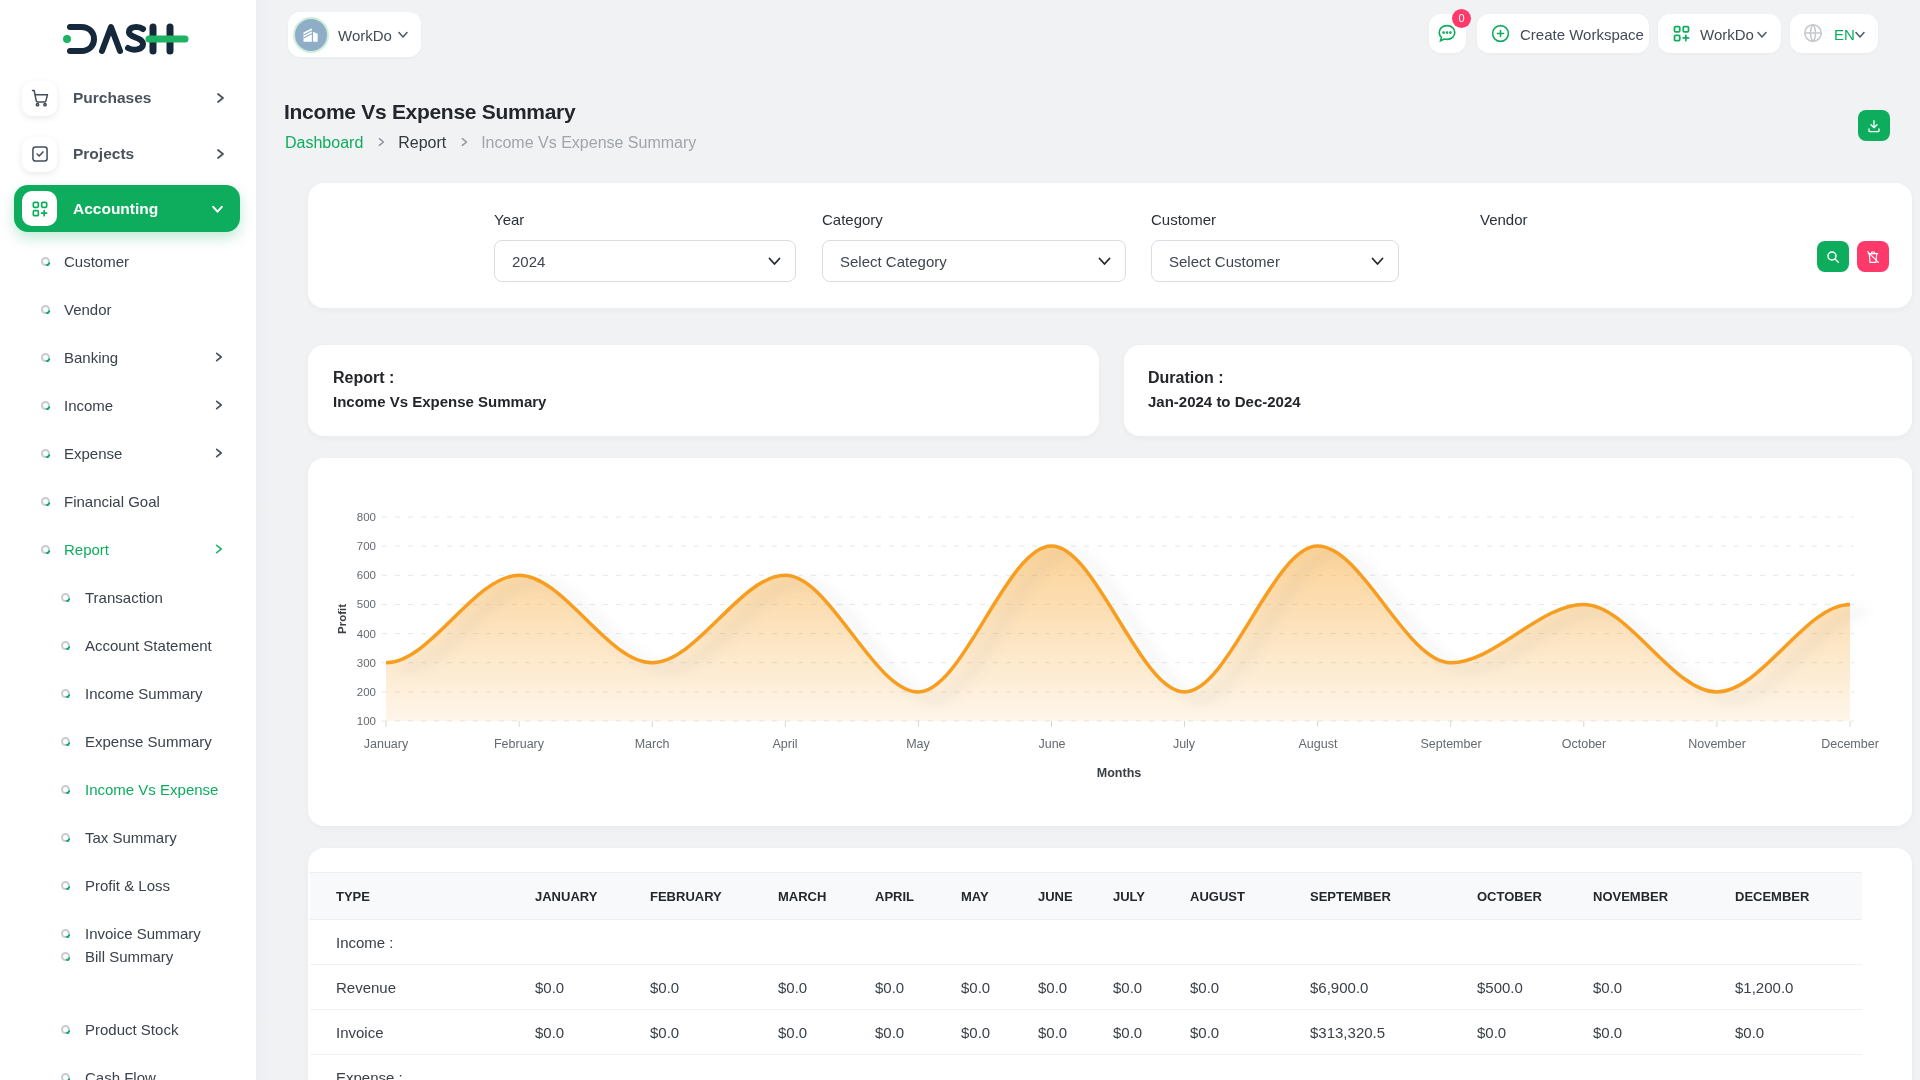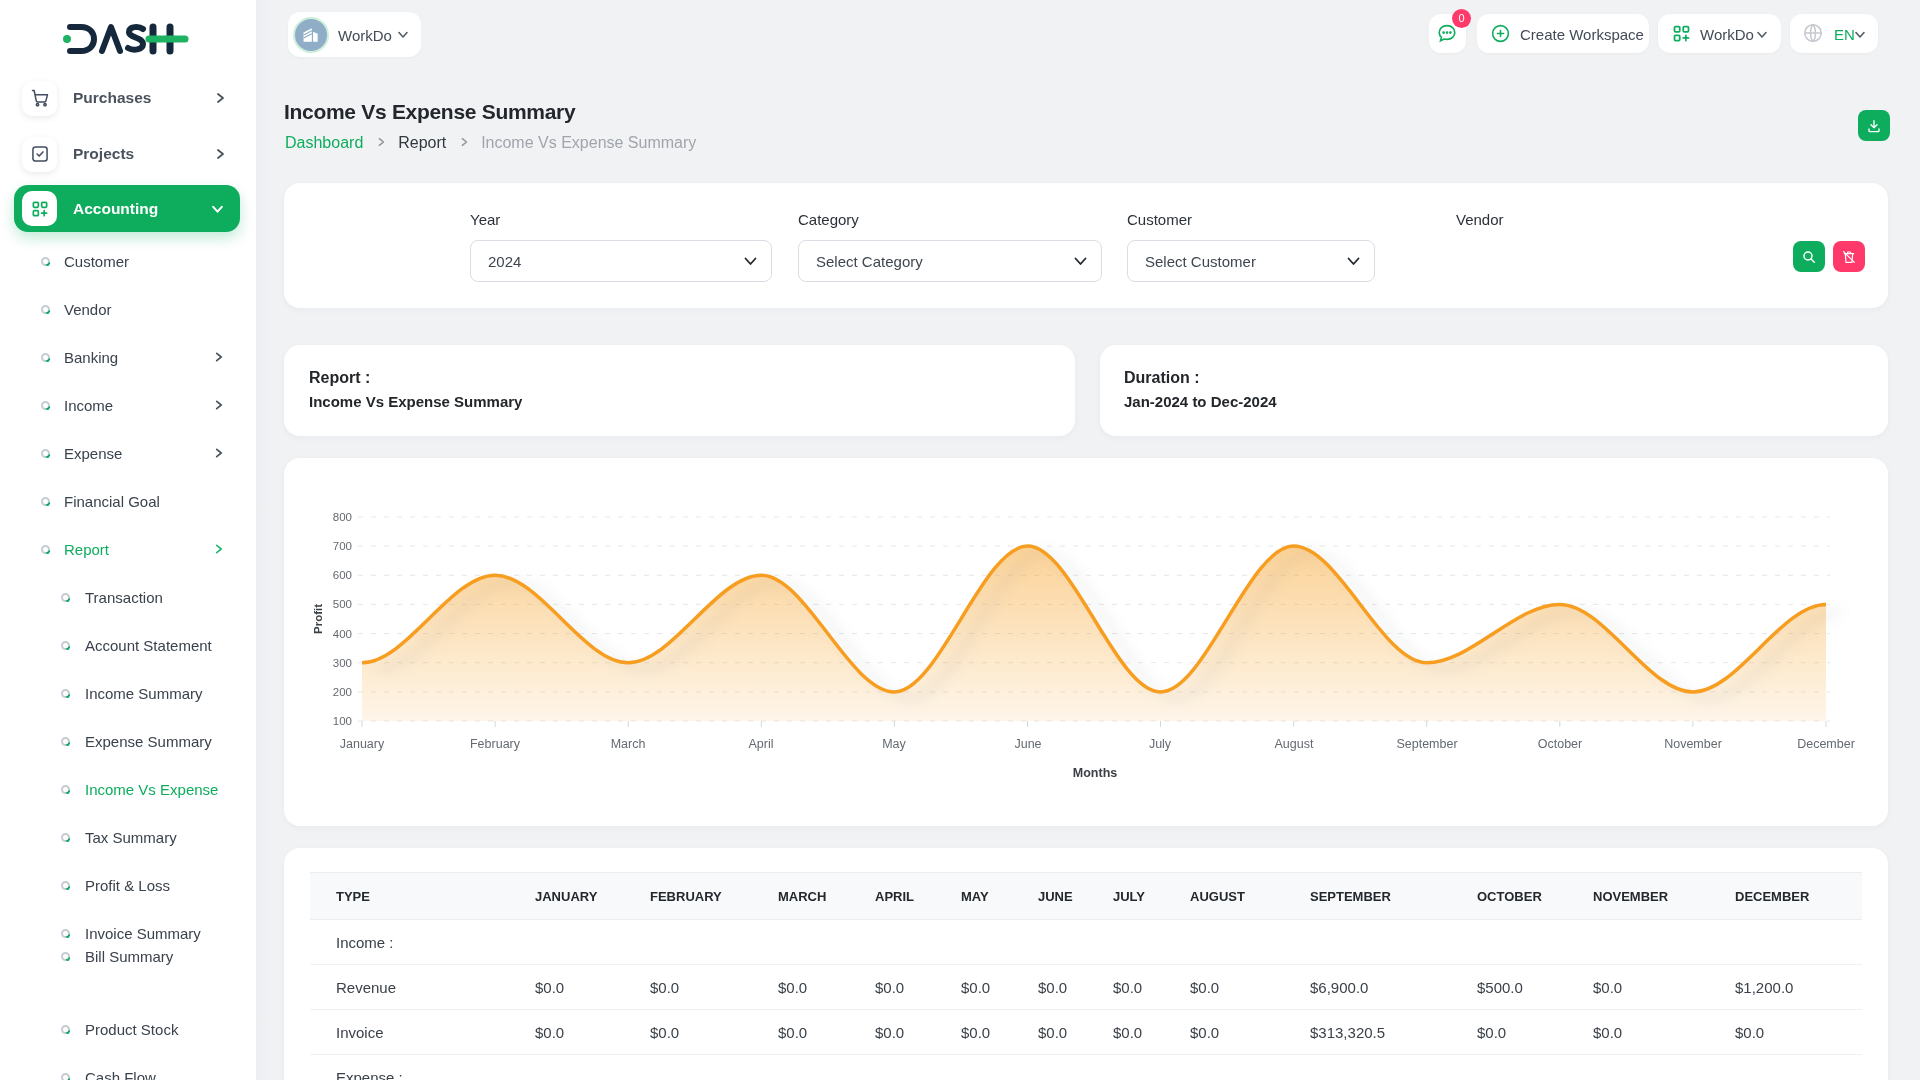--- a/index.html
+++ b/index.html
@@ -30,21 +30,21 @@
 .avatar { position:absolute; left:5px; top:4.5px; width:36px; height:36px; border-radius:50%; background:#8fadc6; border:2px solid #cdeeda; }
 .wpill .wtxt { position:absolute; left:50px; top:50%; transform:translateY(-50%); font-size:15px; color:#434b56; font-weight:400; }
 .hbtn { position:absolute; top:14px; height:39px; background:#fff; border-radius:12px; box-shadow:0 1px 3px rgba(30,40,60,0.04); }
 .badge { position:absolute; top:-5px; right:-5px; min-width:19px; height:19px; border-radius:10px; background:#ff3a6b; color:#fff; font-size:11px; text-align:center; line-height:19px; padding:0 5px; }
 
 .h1 { position:absolute; left:284px; top:100px; font-size:21px; font-weight:700; color:#23272d; letter-spacing:-0.3px; }
 .crumbs { position:absolute; left:285px; top:133px; font-size:16px; }
 .crumbs span { vertical-align:middle; }
 .dl-btn { position:absolute; left:1858px; top:110px; width:32px; height:31px; background:#0ead5e; border-radius:8px; }
 
-.card { position:absolute; background:#fff; border-radius:16px; box-shadow:0 2px 6px rgba(40,50,70,0.04); }
+.card { position:absolute; background:#fff; border-radius:16px; box-shadow:0 2px 6px rgba(40,50,70,0.04);margin-left:24px; }
 .flabel { position:absolute; top:28px; font-size:15px; color:#2b3138; }
 .fselect { position:absolute; top:57px; height:42px; border:1px solid #d9dee4; border-radius:8px; background:#fff; font-size:15px; color:#3f4650; }
 .fselect .val { position:absolute; left:17px; top:50%; transform:translateY(-50%); }
 .fselect svg { position:absolute; right:14px; top:50%; margin-top:-4px; }
 .sq-btn { position:absolute; top:58px; width:32px; height:31px; border-radius:8px; }
 .rtitle { font-size:16px; font-weight:700; color:#23272b; }
 .rsub { font-size:15px; font-weight:700; color:#23272b; }
 
 .tbl { position:absolute; left:310px; top:872px; width:1552px; border-collapse:collapse; table-layout:fixed; }
 .tbl th { background:#f8f9fb; font-size:13px; font-weight:700; color:#23282d; text-align:left; height:47px; padding:0 0 0 26px; border-top:1px solid #eceef1; border-bottom:1px solid #eceef1; }

